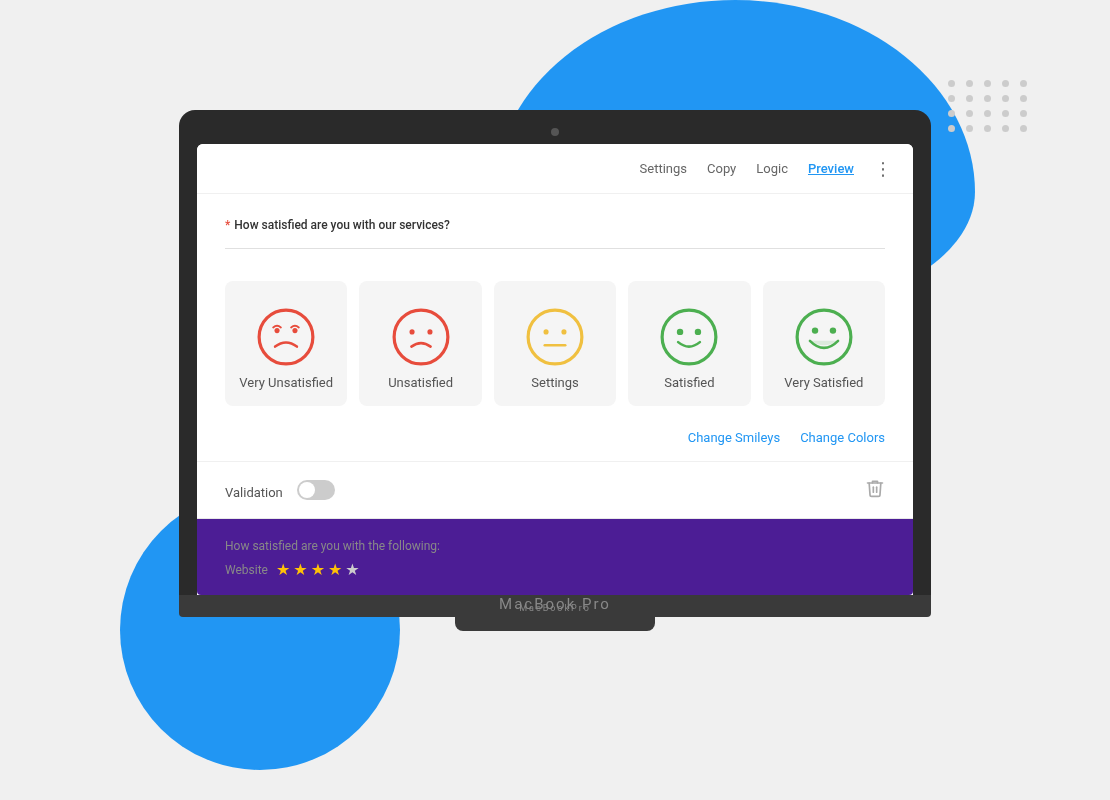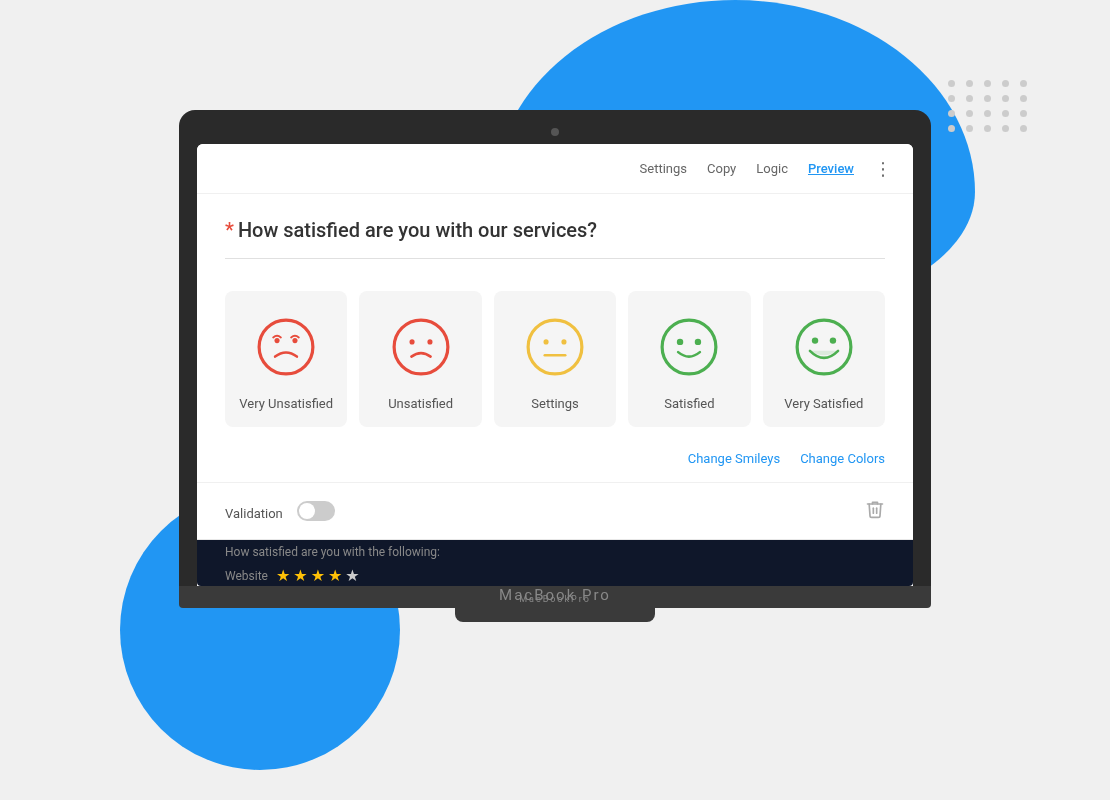--- a/index.html
+++ b/index.html
@@ -148,21 +148,21 @@
       cursor: pointer;
       letter-spacing: 1px;
     }
 
     
     .survey-question-section {
       padding: 24px 28px 16px;
     }
 
     .question-text {
-      font-size: 20px;
+      font-size: 12px;
       color: #333;
       font-weight: 500;
     }
 
     .required-star {
       color: #e74c3c;
       margin-right: 4px;
     }
 
     .question-divider {
@@ -179,21 +179,21 @@
     }
 
     .emoji-option {
       flex: 1;
       background: #f5f5f5;
       border-radius: 8px;
       padding: 24px 12px 16px;
       display: flex;
       flex-direction: column;
       align-items: center;
-      gap: 17px;
+      gap: 6px;
       cursor: pointer;
     }
 
     .emoji-face {
       width: 64px;
       height: 64px;
     }
 
     .emoji-label {
       font-size: 13px;
@@ -253,22 +253,22 @@
     }
 
     .trash-icon {
       color: #aaa;
       cursor: pointer;
       font-size: 18px;
     }
 
     
     .preview-section {
-      background: #0f172a;
-      padding: 1px 28px;
+      background: #4c1d95;
+      padding: 16px 28px;
       border-top: 1px solid #e8e8e8;
     }
 
     .preview-label {
       font-size: 12px;
       color: #888;
     }
 
     .star-rating {
       display: flex;

